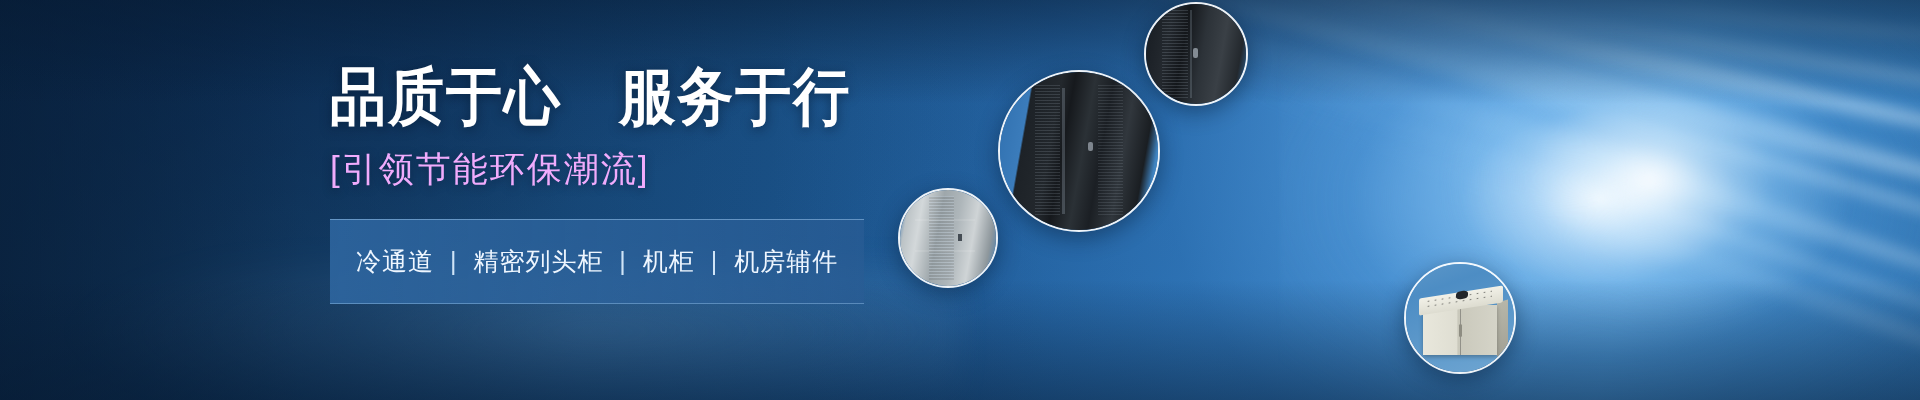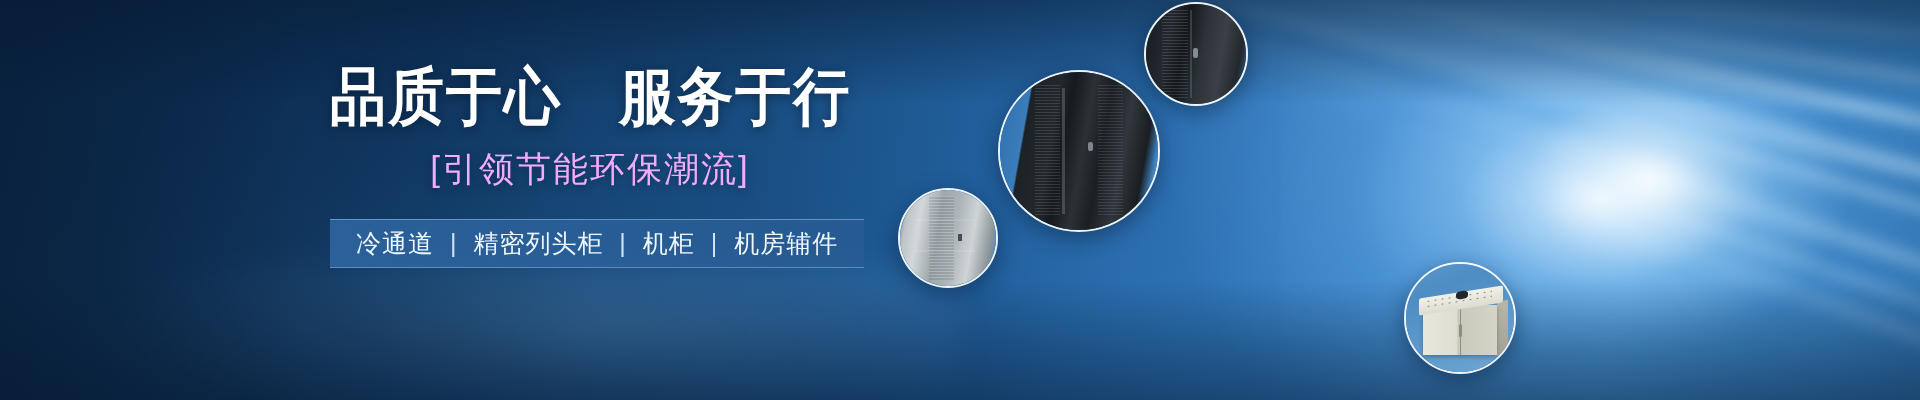--- a/index.html
+++ b/index.html
@@ -48,38 +48,38 @@
   .r5{right:-40px;top:306px;width:1200px;height:20px;transform:rotate(19deg);opacity:.34;}
   .r6{right:-80px;top:82px;width:1320px;height:18px;transform:rotate(9deg);opacity:.5;}
   .r7{right:-60px;top:346px;width:1000px;height:26px;transform:rotate(20deg);opacity:.26;}
   .r8{right:-40px;top:30px;width:900px;height:14px;transform:rotate(5deg);opacity:.35;}
   .haze{
     position:absolute;left:60px;bottom:-40px;width:900px;height:180px;
     background:radial-gradient(ellipse at 60% 40%, rgba(140,195,240,.28), rgba(40,100,165,0) 70%);
     filter:blur(14px);
   }
   
-  .copy{position:absolute;left:330px;top:62px;width:520px;text-align:center;}
+  .copy{position:absolute;left:330px;top:62px;width:520px;text-align:left;}
   .headline{
     color:#ffffff;font-size:56px;line-height:1.1;font-weight:bold;
     letter-spacing:2px;white-space:nowrap;
     text-shadow:0 2px 10px rgba(3,20,42,.55);
     transform:scaleY(1.12);transform-origin:center top;
   }
   .headline .gap{display:inline-block;width:22px;}
   .subline{
     margin-top:22px;color:#f0abfc;font-size:35px;letter-spacing:2px;
     white-space:nowrap;text-shadow:0 2px 8px rgba(3,20,42,.5);
   }
   .tagbar{
     margin-top:26px;display:inline-block;
     background:linear-gradient(to right, rgba(47,104,163,.85), rgba(41,92,148,.72));
     border-top:1px solid rgba(150,195,235,.55);
     border-bottom:1px solid rgba(150,195,235,.45);
-    padding:7px 26px;
+    padding:25px 26px;
   }
   .tagbar-text{color:#eef6ff;font-size:25px;letter-spacing:1px;white-space:nowrap;}
   .sep{display:inline-block;padding:0 8px;color:#cfe4f7;}
   
   .bubble{position:absolute;border-radius:50%;overflow:hidden;
           border:2px solid rgba(255,255,255,.92);
           box-shadow:0 6px 22px rgba(4,24,48,.45);}
   .bubble .inner{position:absolute;inset:0;}
   
   .b-main{left:998px;top:70px;width:162px;height:162px;}

